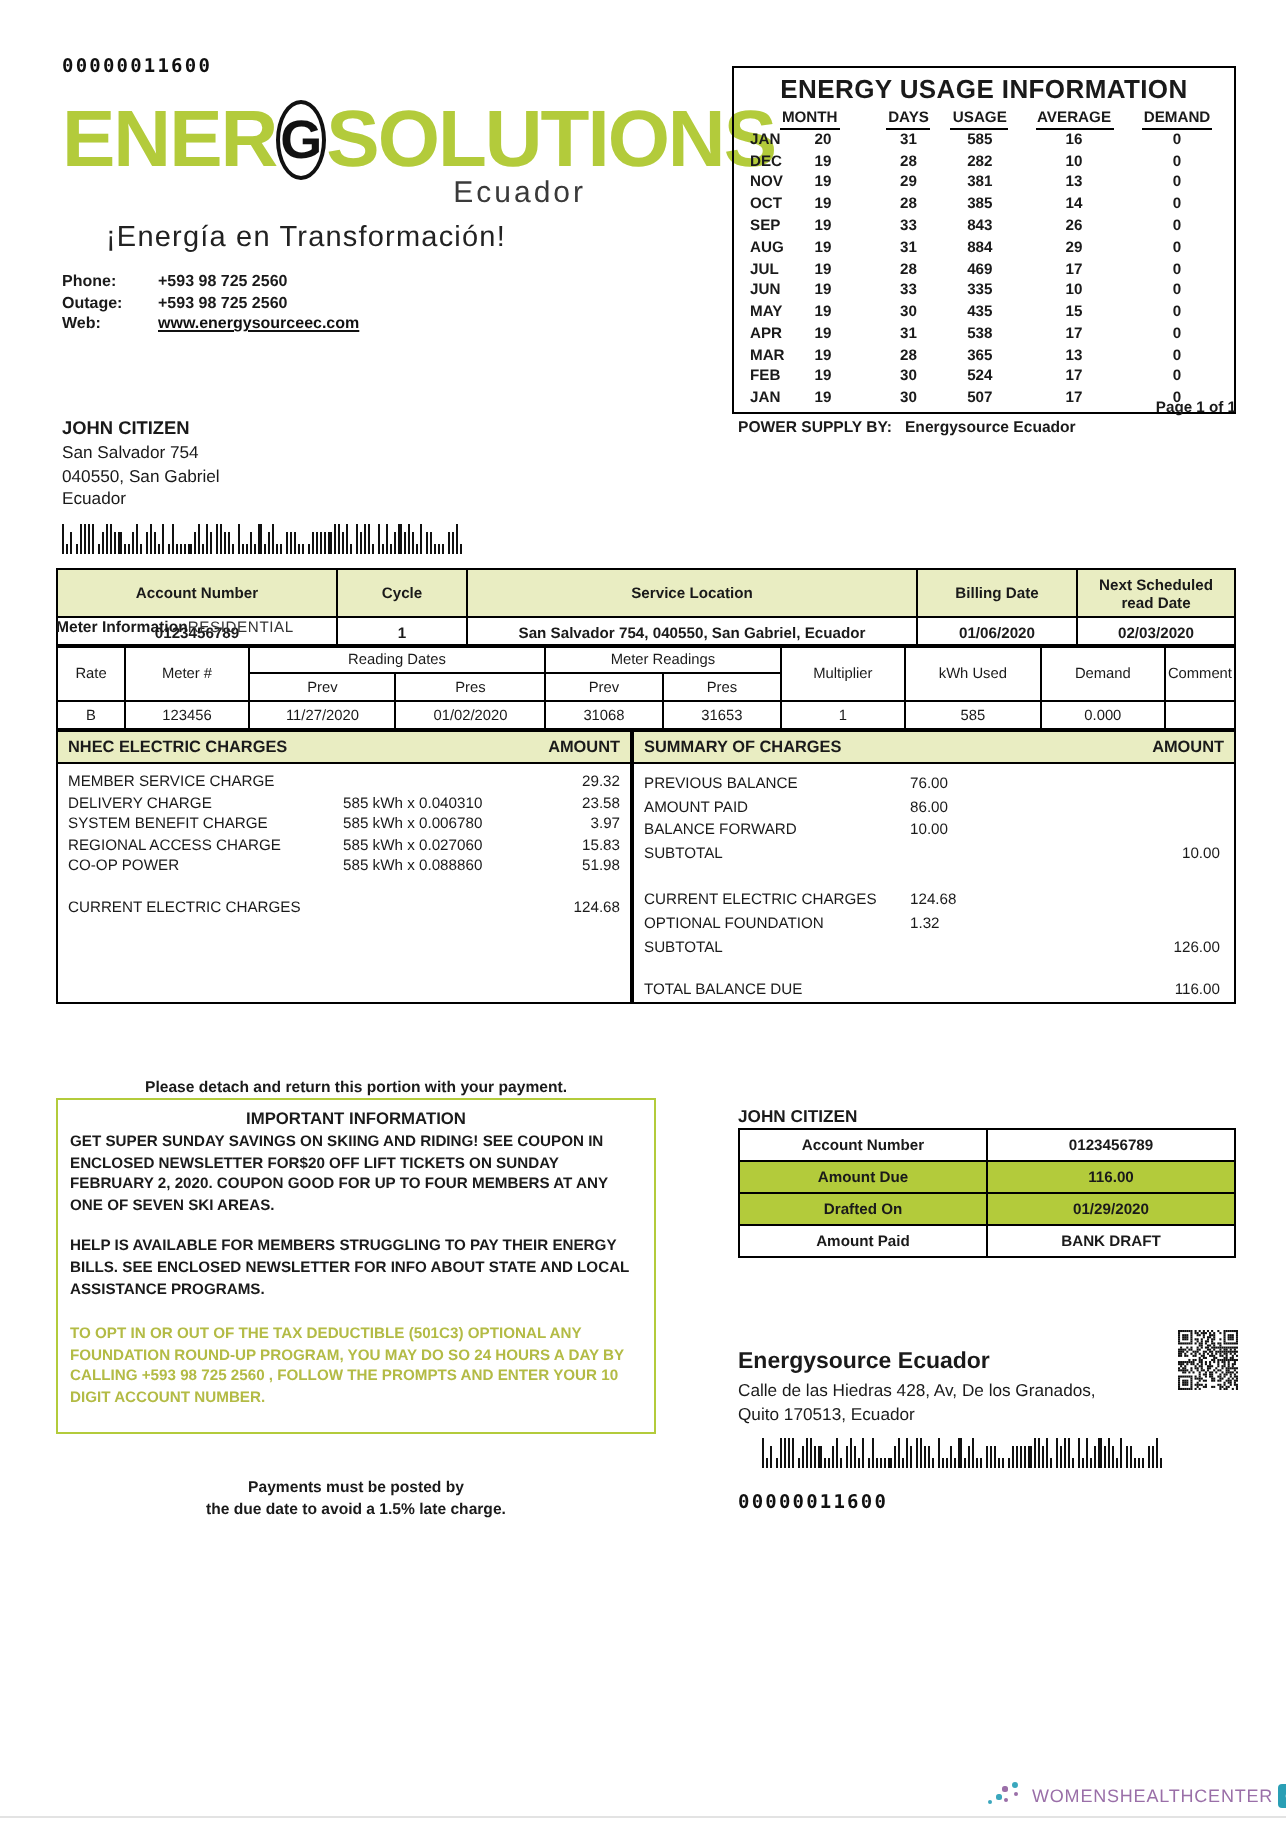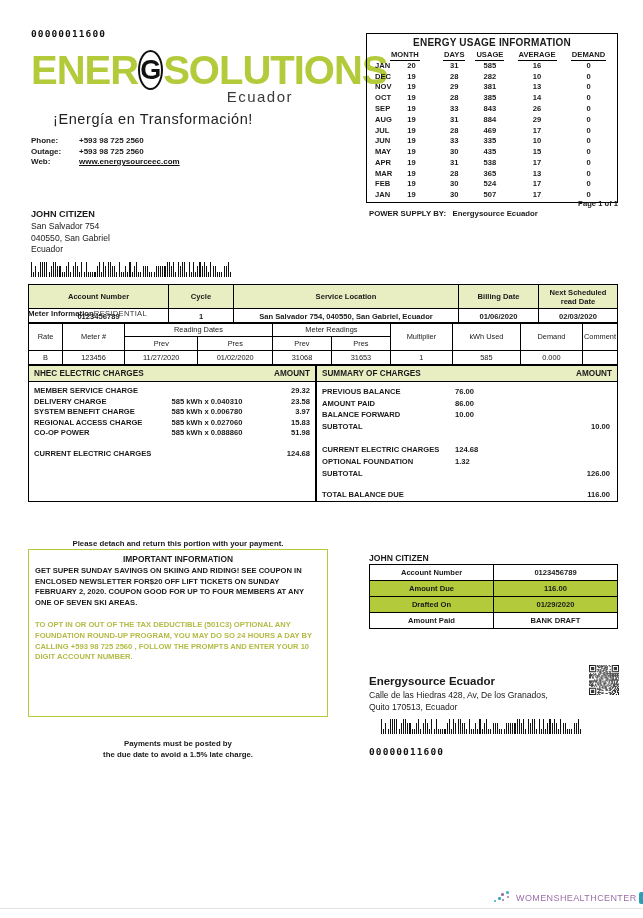--- a/index.html
+++ b/index.html
@@ -60,21 +60,21 @@
   .contact .cval { }
   .contact a, .contact .link { color: #111; text-decoration: underline; text-align: center; }
 
   
   .energy-box {
     position: absolute; left: 366px; top: 33px; width: 252px;
     border: 1.2px solid #000;
     padding: 3px 4px 2px 4px;
   }
   .energy-title {
-    text-align: center; font-weight: 700; font-size: 10px;
+    text-align: center; font-weight: 700; font-size: 13px;
     letter-spacing: 0.2px; margin-bottom: 2px;
   }
   table.energy { width: 100%; border-collapse: collapse; font-size: 7.6px; font-weight: 700; }
   table.energy th {
     font-size: 7.6px; font-weight: 700; padding: 0 0 1px 0;
     text-align: center;
   }
   table.energy th span { border-bottom: 1px solid #000; padding: 0 1px 0.5px 1px; }
   table.energy td { text-align: center; padding: 0.9px 0; }
   table.energy td.mon { text-align: left; padding-left: 4px; width: 15%; }
@@ -118,21 +118,21 @@
   .charge-panel {
     position: absolute; border: 1.2px solid #000;
   }
   .cp-left { left: 28px; top: 365px; width: 288px; height: 137px; }
   .cp-right { left: 316px; top: 365px; width: 302px; height: 137px; }
   .cp-head {
     background: #e9edc2; display: flex; justify-content: space-between;
     font-weight: 700; font-size: 8.2px; padding: 3px 5px 3px 5px;
     border-bottom: 1.2px solid #000;
   }
-  .cp-body { padding: 4px 5px 0 5px; font-size: 7.6px; font-weight: 700; }
+  .cp-body { padding: 4px 5px 0 5px; font-size: 7.6px; font-weight: 400; }
   .cl-row { display: flex; line-height: 10.6px; }
   .cl-row .c-label { width: 140px; }
   .cl-row .c-calc { width: 95px; }
   .cl-row .c-amt { width: 46px; text-align: right; }
   .cl-spacer { height: 10px; }
   .sum-row { display: flex; line-height: 11.6px; }
   .sum-row .s-label { width: 133px; }
   .sum-row .s-mid { width: 80px; }
   .sum-row .s-amt { flex: 1; text-align: right; padding-right: 2px; }
   .sum-spacer { height: 12px; }
@@ -604,20 +604,21 @@
         <span class="s-amt">116.00</span>
       </div>
     </div>
   </div>
 
   <div class="detach">Please detach and return this portion with your payment.</div>
 
   <div class="info-box">
     <div class="info-title">IMPORTANT INFORMATION</div>
     <div class="info-para">GET SUPER SUNDAY SAVINGS ON SKIING AND RIDING! SEE COUPON IN ENCLOSED NEWSLETTER FOR$20 OFF LIFT TICKETS ON SUNDAY FEBRUARY 2, 2020. COUPON GOOD FOR UP TO FOUR MEMBERS AT ANY ONE OF SEVEN SKI AREAS.</div>
+    <div class="info-para gap">HELP IS AVAILABLE FOR MEMBERS STRUGGLING TO PAY THEIR ENERGY BILLS. SEE ENCLOSED NEWSLETTER FOR INFO ABOUT STATE AND LOCAL ASSISTANCE PROGRAMS.</div>
     <div class="info-para green">TO OPT IN OR OUT OF THE TAX DEDUCTIBLE (501C3) OPTIONAL ANY FOUNDATION ROUND-UP PROGRAM, YOU MAY DO SO 24 HOURS A DAY BY CALLING  +593 98 725 2560 , FOLLOW THE PROMPTS AND ENTER YOUR 10 DIGIT ACCOUNT NUMBER.</div>
   </div>
 
   <div class="pay-note">
     <div>Payments must be posted by</div>
     <div>the due date to avoid a 1.5% late charge.</div>
   </div>
 
   <div class="stub-name">JOHN CITIZEN</div>
   <table class="stub">

